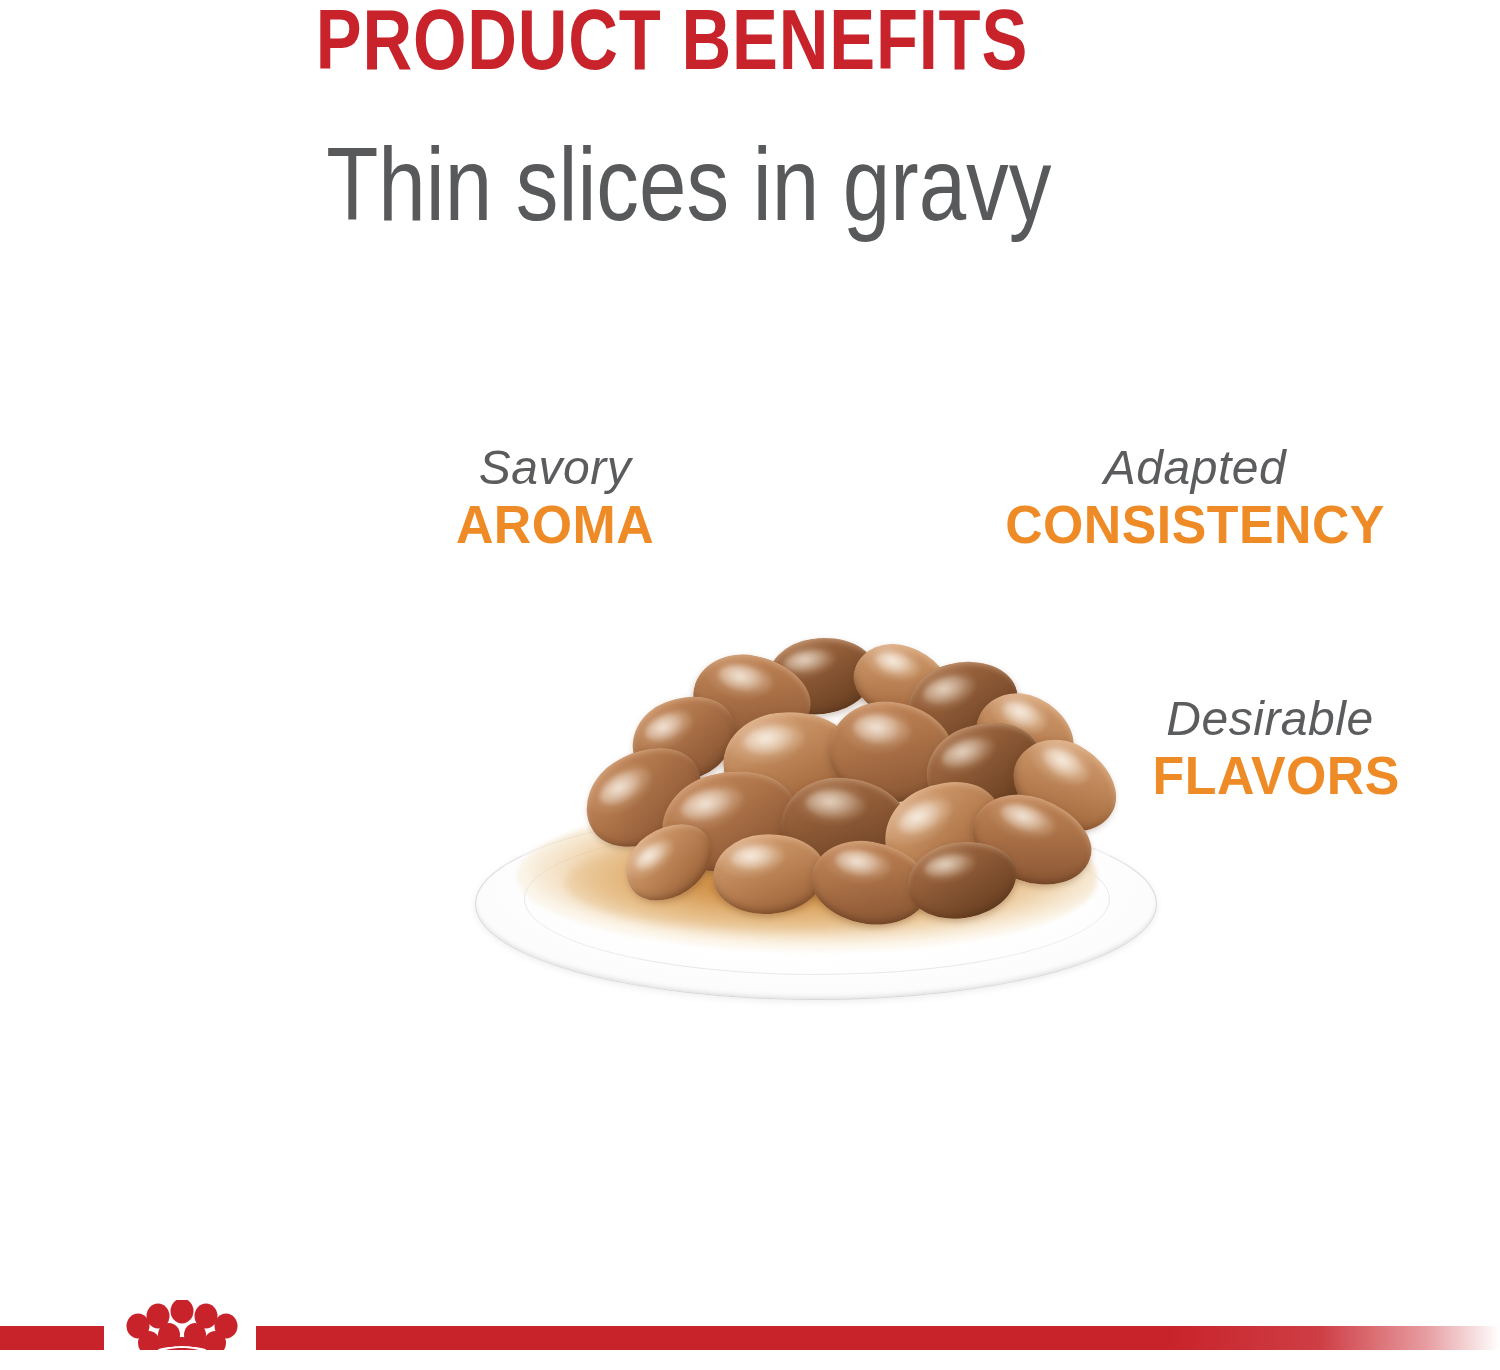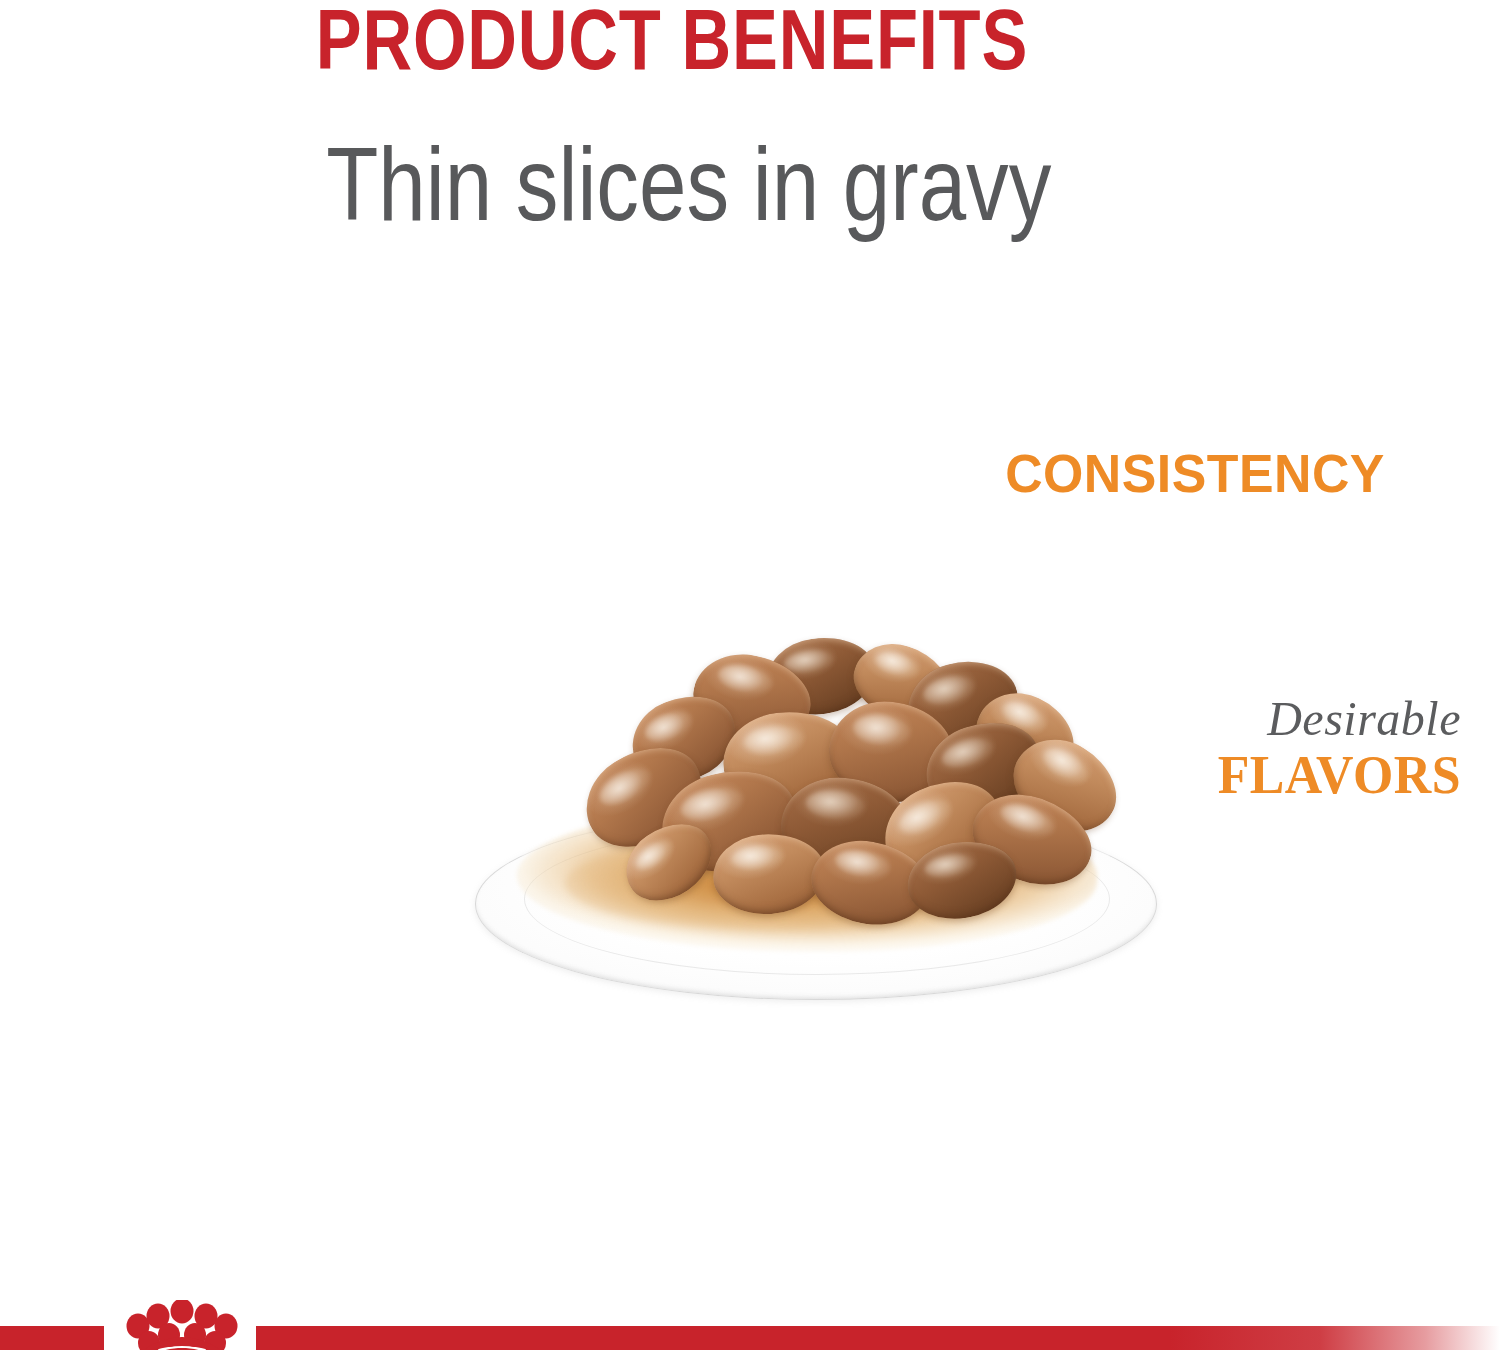--- a/index.html
+++ b/index.html
@@ -79,21 +79,21 @@
     font-weight: 700;
     color: #EE8B26;
     letter-spacing: 0.5px;
     transform: scaleX(0.96);
     transform-origin: center top;
   }
 
   .benefit-aroma       { left: 355px;  top: 443px; width: 400px; }
   .benefit-consistency { left: 945px;  top: 443px; width: 500px; }
   .benefit-texture     { left: 100px;  top: 694px; width: 400px; }
-  .benefit-flavors     { left: 1151px; top: 694px; width: 310px; text-align: right; font-family: Liberation Serif, serif; }
+  .benefit-flavors     { left: 1115px; top: 694px; width: 310px; text-align: center; }
   .benefit-flavors .noun { transform-origin: right top; }
 
   
   .food-photo {
     position: absolute;
     left: 455px;
     top: 620px;
     width: 720px;
     height: 400px;
   }
@@ -226,22 +226,27 @@
 </head>
 <body>
 
 <div id="page">
 
   <div class="header">
     <div class="page-title">PRODUCT BENEFITS</div>
     <div class="page-subtitle">Thin slices in gravy</div>
   </div>
 
+  <div class="benefit benefit-aroma">
+    <span class="adj">Savory</span>
+    <span class="noun">AROMA</span>
+  </div>
 
   <div class="benefit benefit-consistency">
+    <span class="adj">Adapted</span>
     <span class="noun">CONSISTENCY</span>
   </div>
 
 
   <div class="benefit benefit-flavors">
     <span class="adj">Desirable</span>
     <span class="noun">FLAVORS</span>
   </div>
 
   <div class="food-photo">

